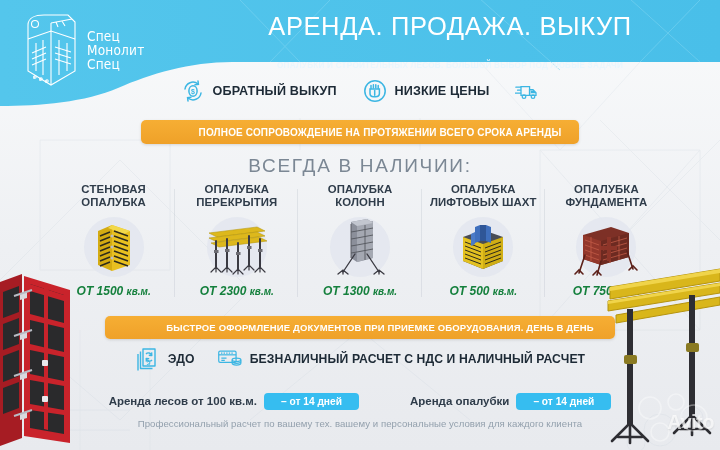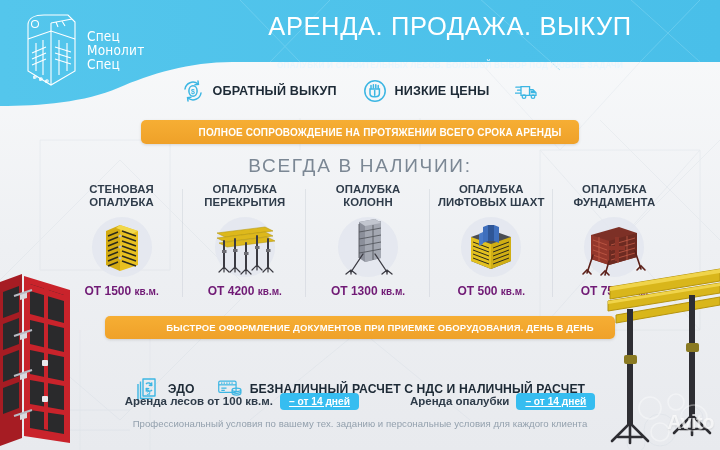--- a/index.html
+++ b/index.html
@@ -45,46 +45,46 @@
   .ribbon-1{left:141px;top:120px;width:438px;height:24px;}
   .ribbon-1 span{font-size:10px;}
   .ribbon-2{left:105px;top:316px;width:510px;height:23px;}
   .ribbon-2 span{font-size:9.5px;}
 
   
   .sect-head{position:absolute;left:0;top:155px;width:720px;text-align:center;
              color:#7b8794;font-size:19px;font-weight:400;letter-spacing:1.7px;}
 
   
-  .products{position:absolute;left:60px;top:183px;width:616px;height:125px;display:flex;}
+  .products{position:absolute;left:52px;top:183px;width:616px;height:125px;display:flex;}
   .prod{flex:1 1 0;display:flex;flex-direction:column;align-items:center;position:relative;}
   .prod-title{color:#2f3c4a;font-size:11.4px;font-weight:700;line-height:1.18;text-align:center;
               letter-spacing:.1px;min-height:28px;}
   .prod-art{position:relative;width:82px;height:66px;margin-top:3px;display:flex;align-items:center;justify-content:center;}
   .prod-disc{position:absolute;left:50%;top:50%;transform:translate(-50%,-50%);
              width:60px;height:60px;border-radius:50%;background:#e3e6ef;opacity:.85;}
   .prod-art svg{position:relative;}
-  .prod-price{margin-top:4px;color:#701a75;font-size:12px;font-weight:700;white-space:nowrap;}
+  .prod-price{margin-top:4px;color:#15803d;font-size:12px;font-weight:700;white-space:nowrap;font-style:italic;}
   .prod-price .u{font-size:10px;}
   .prod-sep{position:absolute;right:0;top:6px;width:1px;height:108px;background:rgba(130,145,160,.16);}
 
   
-  .payrow{position:absolute;left:0;top:374px;width:720px;height:30px;
+  .payrow{position:absolute;left:0;top:344px;width:720px;height:30px;
           display:flex;align-items:center;justify-content:center;gap:22px;}
   .pay{display:flex;align-items:center;gap:7px;}
   .pay-ic{width:26px;height:24px;flex:0 0 auto;}
   .pay-lb{font-size:12.2px;font-weight:700;color:#1d2a36;letter-spacing:.1px;white-space:nowrap;}
 
   
   .terms{position:absolute;left:0;top:390px;width:720px;height:22px;
          display:flex;align-items:center;justify-content:center;gap:51px;}
   .term{display:flex;align-items:center;gap:7px;}
   .term-lb{font-size:11.5px;font-weight:700;color:#2f3c4a;white-space:nowrap;}
   .chip{background:#36bdf0;color:#ffffff;font-size:10.2px;font-weight:700;
-        padding:3px 9px;border-radius:4px;white-space:nowrap;text-decoration:underline;}
+        padding:3px 17px;border-radius:4px;white-space:nowrap;}
 
   
   .footnote{position:absolute;left:0;top:418px;width:720px;text-align:center;
             color:#93a0ad;font-size:9.6px;letter-spacing:.05px;}
 
   
   .photo-left{position:absolute;left:0;top:268px;width:76px;height:182px;}
   .photo-right{position:absolute;right:0;top:265px;width:120px;height:185px;}
 
   
@@ -274,21 +274,21 @@
               <rect x="13" y="33" width="4.5" height="3"></rect>
                 <rect x="24" y="32" width="4.5" height="3"></rect>
               <rect x="35" y="35" width="4.5" height="3"></rect>
                 <rect x="46" y="29" width="4.5" height="3"></rect>
               <rect x="57" y="32" width="4.5" height="3"></rect>
             </g>
           </g>
         </svg>
       </div>
       <div class="prod-price">
-        <span>ОТ 4200</span>
+        <span>ОТ 2300</span>
         <span class="u">кв.м.</span>
       </div>
       <div class="prod-sep"></div>
     </div>
 
     <div class="prod">
       <div class="prod-title">
         <div>ОПАЛУБКА</div>
         <div>КОЛОНН</div>
       </div>
@@ -427,21 +427,21 @@
     <div class="term">
       <span class="term-lb">Аренда лесов от 100 кв.м.</span>
       <span class="chip">– от 14 дней</span>
     </div>
     <div class="term">
       <span class="term-lb">Аренда опалубки</span>
       <span class="chip">– от 14 дней</span>
     </div>
   </div>
 
-  <div class="footnote">Профессиональный условия по вашему тех. заданию и персональные условия для каждого клиента</div>
+  <div class="footnote">Профессиональный расчет по вашему тех. вашему и персональные условия для каждого клиента</div>
 
   <svg class="photo-left" viewBox="0 0 76 182">
     <g>
       <path d="M24 8 L70 22 L70 175 L24 168 Z" fill="#c9232b"></path>
       <path d="M30 16 L64 27 L64 166 L30 160 Z" fill="#2a2a2c"></path>
       <g fill="#c9232b">
         <path d="M30 16 L64 27 L64 33 L30 23 Z"></path>
         <path d="M30 46 L64 55 L64 60 L30 52 Z"></path>
         <path d="M30 76 L64 84 L64 89 L30 82 Z"></path>
         <path d="M30 106 L64 113 L64 118 L30 112 Z"></path>

